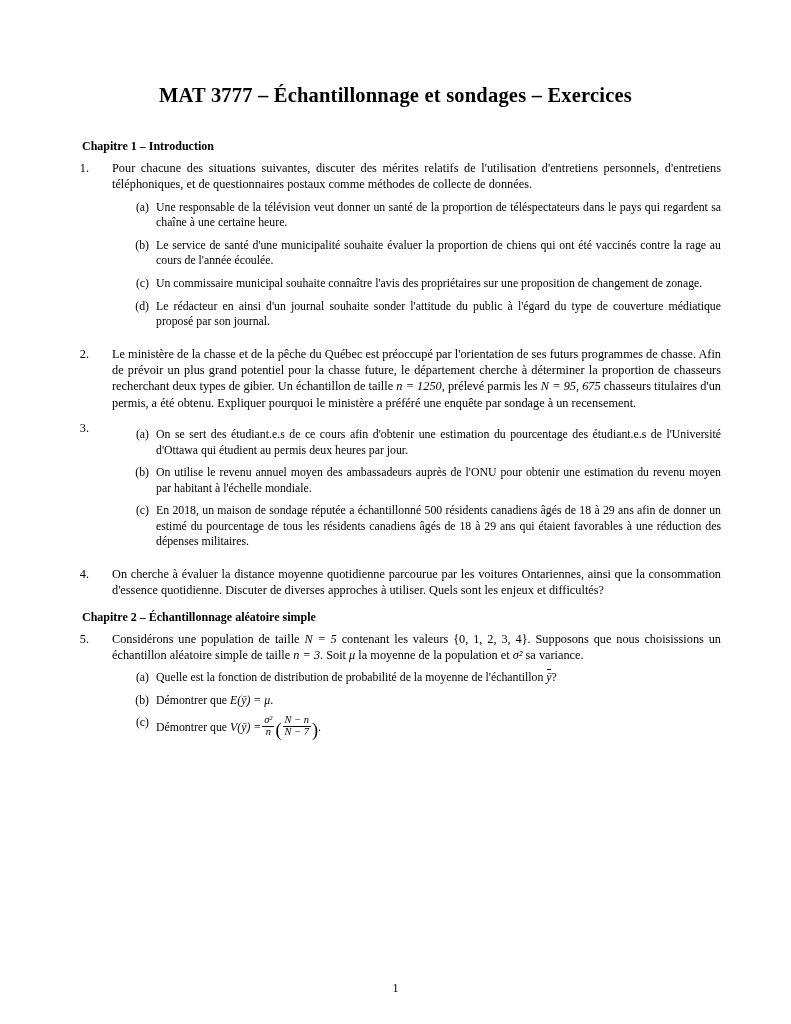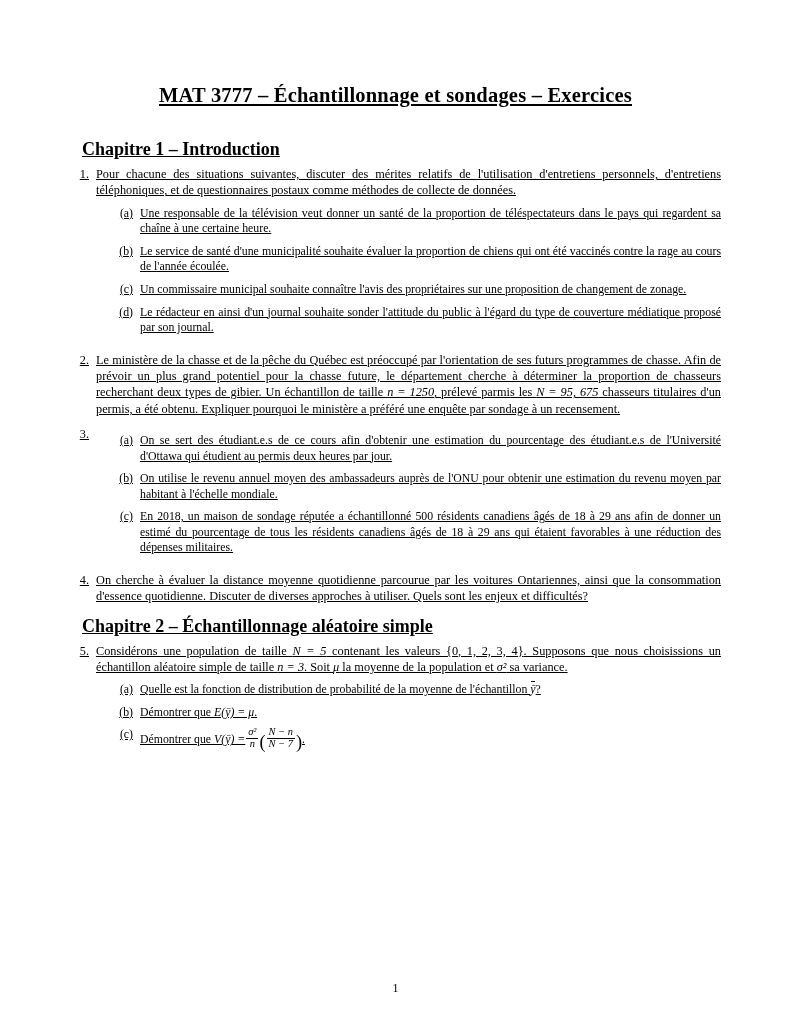--- a/index.html
+++ b/index.html
@@ -14,31 +14,30 @@
     color: #000000;
     position: relative;
     overflow: hidden;
   }
   .page {
     position: relative;
     width: 791px;
     height: 1024px;
     box-sizing: border-box;
     padding: 72px 70px 36px 70px;
-    text-decoration: underline;
   }
   .doc-title {
     text-align: center;
     font-size: 20.5px;
     font-weight: bold;
     letter-spacing: 0.2px;
     margin: 12px 0 0 0;
   }
   .section-heading {
-    font-size: 18px;
+    font-size: 12px;
     font-weight: bold;
     margin: 32px 0 6px 12px;
   }
   .section-heading.second {
     margin-top: 11px;
   }
   ol.q-list {
     list-style: none;
     margin: 0;
     padding: 0;
@@ -53,20 +52,21 @@
   }
   li.q-item .num {
     flex: 0 0 auto;
     width: 26px;
     text-align: right;
     padding-right: 7px;
     box-sizing: border-box;
   }
   li.q-item .body {
     flex: 1 1 auto;
+    margin-left: 16px;
   }
   .q-text {
     text-align: justify;
     text-justify: inter-word;
   }
   ol.sub-list {
     list-style: none;
     margin: 7px 0 0 0;
     padding: 0;
   }

